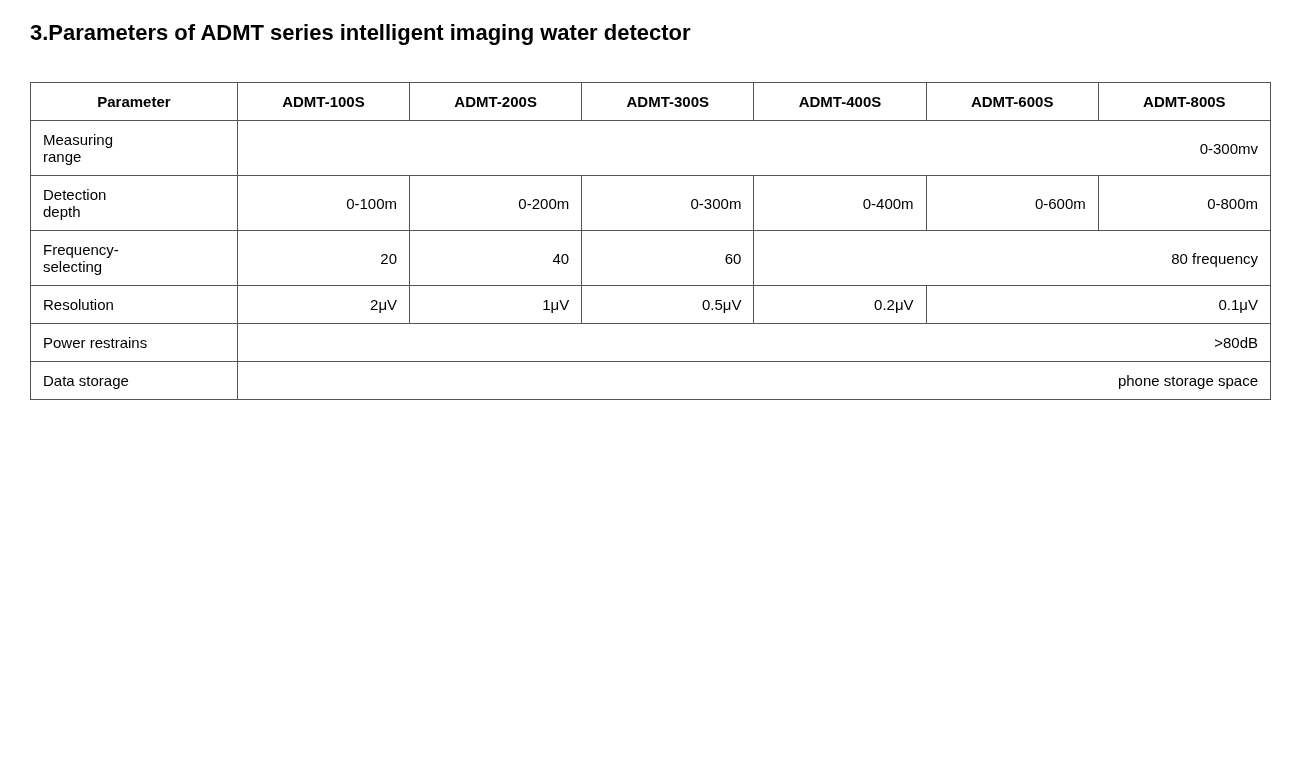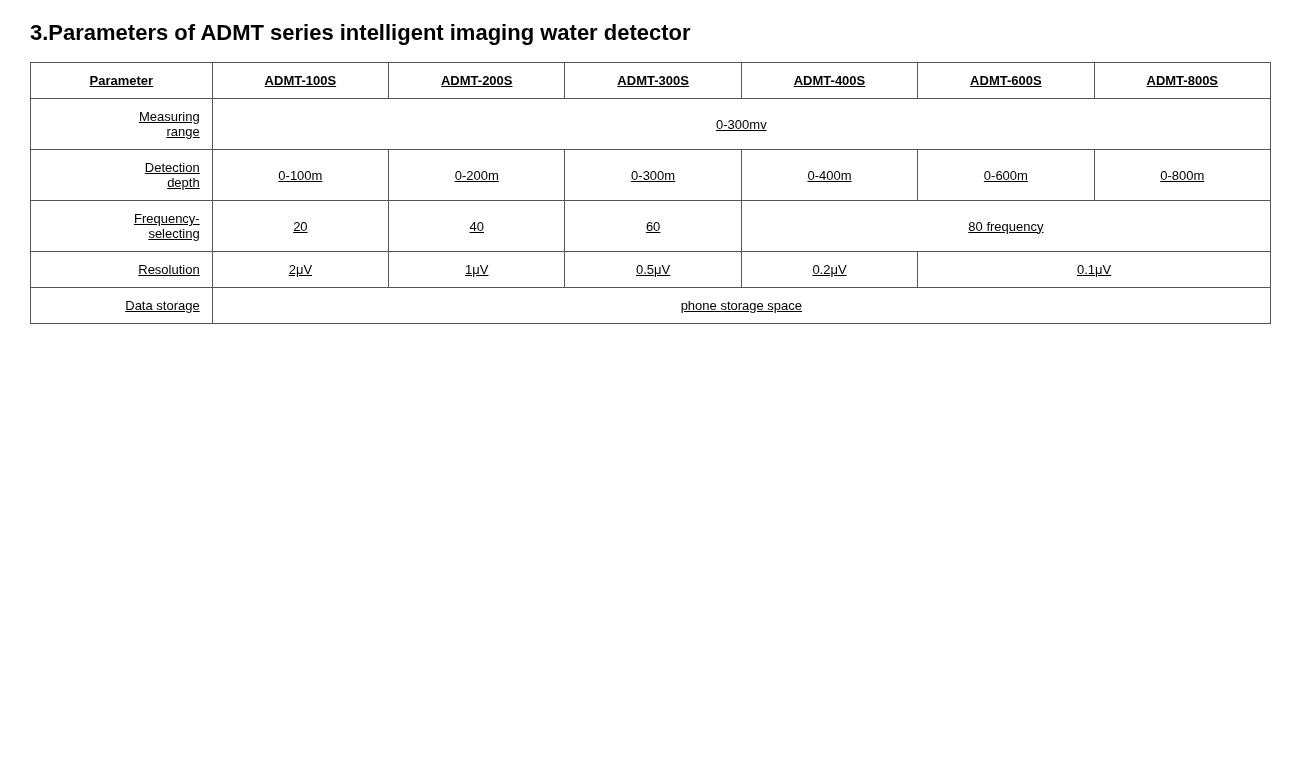--- a/index.html
+++ b/index.html
@@ -11,50 +11,50 @@
     body {
       background: #ffffff;
       font-family: Arial, "Times New Roman", serif;
       padding: 20px 30px;
       color: #000000;
     }
 
     h1.page-title {
       font-size: 22px;
       font-weight: bold;
-      margin-bottom: 16px;
+      margin-bottom: 36px;
       font-family: Arial, sans-serif;
     }
 
     table {
       border-collapse: collapse;
       width: 100%;
-      font-size: 13px;
-      text-decoration: underline;
+      font-size: 15px;
     }
 
     table th, table td {
       border: 1px solid #555555;
       padding: 10px 12px;
       text-align: center;
       vertical-align: middle;
     }
 
     table thead th {
       font-weight: bold;
       background: #ffffff;
     }
 
     table tbody td.param-label {
-      text-align: right;
+      text-align: left;
       font-weight: normal;
     }
 
     table tbody tr td {
       font-weight: normal;
+      text-align: right;
     }
 
     .header-row th {
       font-weight: bold;
     }
   </style>
 </head>
 <body>
 
 <h1 class="page-title">3.Parameters of ADMT series intelligent imaging water detector</h1>
@@ -100,20 +100,24 @@
       <td class="param-label">Resolution</td>
       <td>2μV</td>
       <td>1μV</td>
       <td>0.5μV</td>
       <td>0.2μV</td>
       <td colspan="2">0.1μV</td>
     </tr>
 
 
 
+    <tr>
+      <td class="param-label">Power restrains</td>
+      <td colspan="6">&gt;80dB</td>
+    </tr>
 
     <tr>
       <td class="param-label">Data storage</td>
       <td colspan="6">phone storage space</td>
     </tr>
 
 
   </tbody>
 </table>
 

